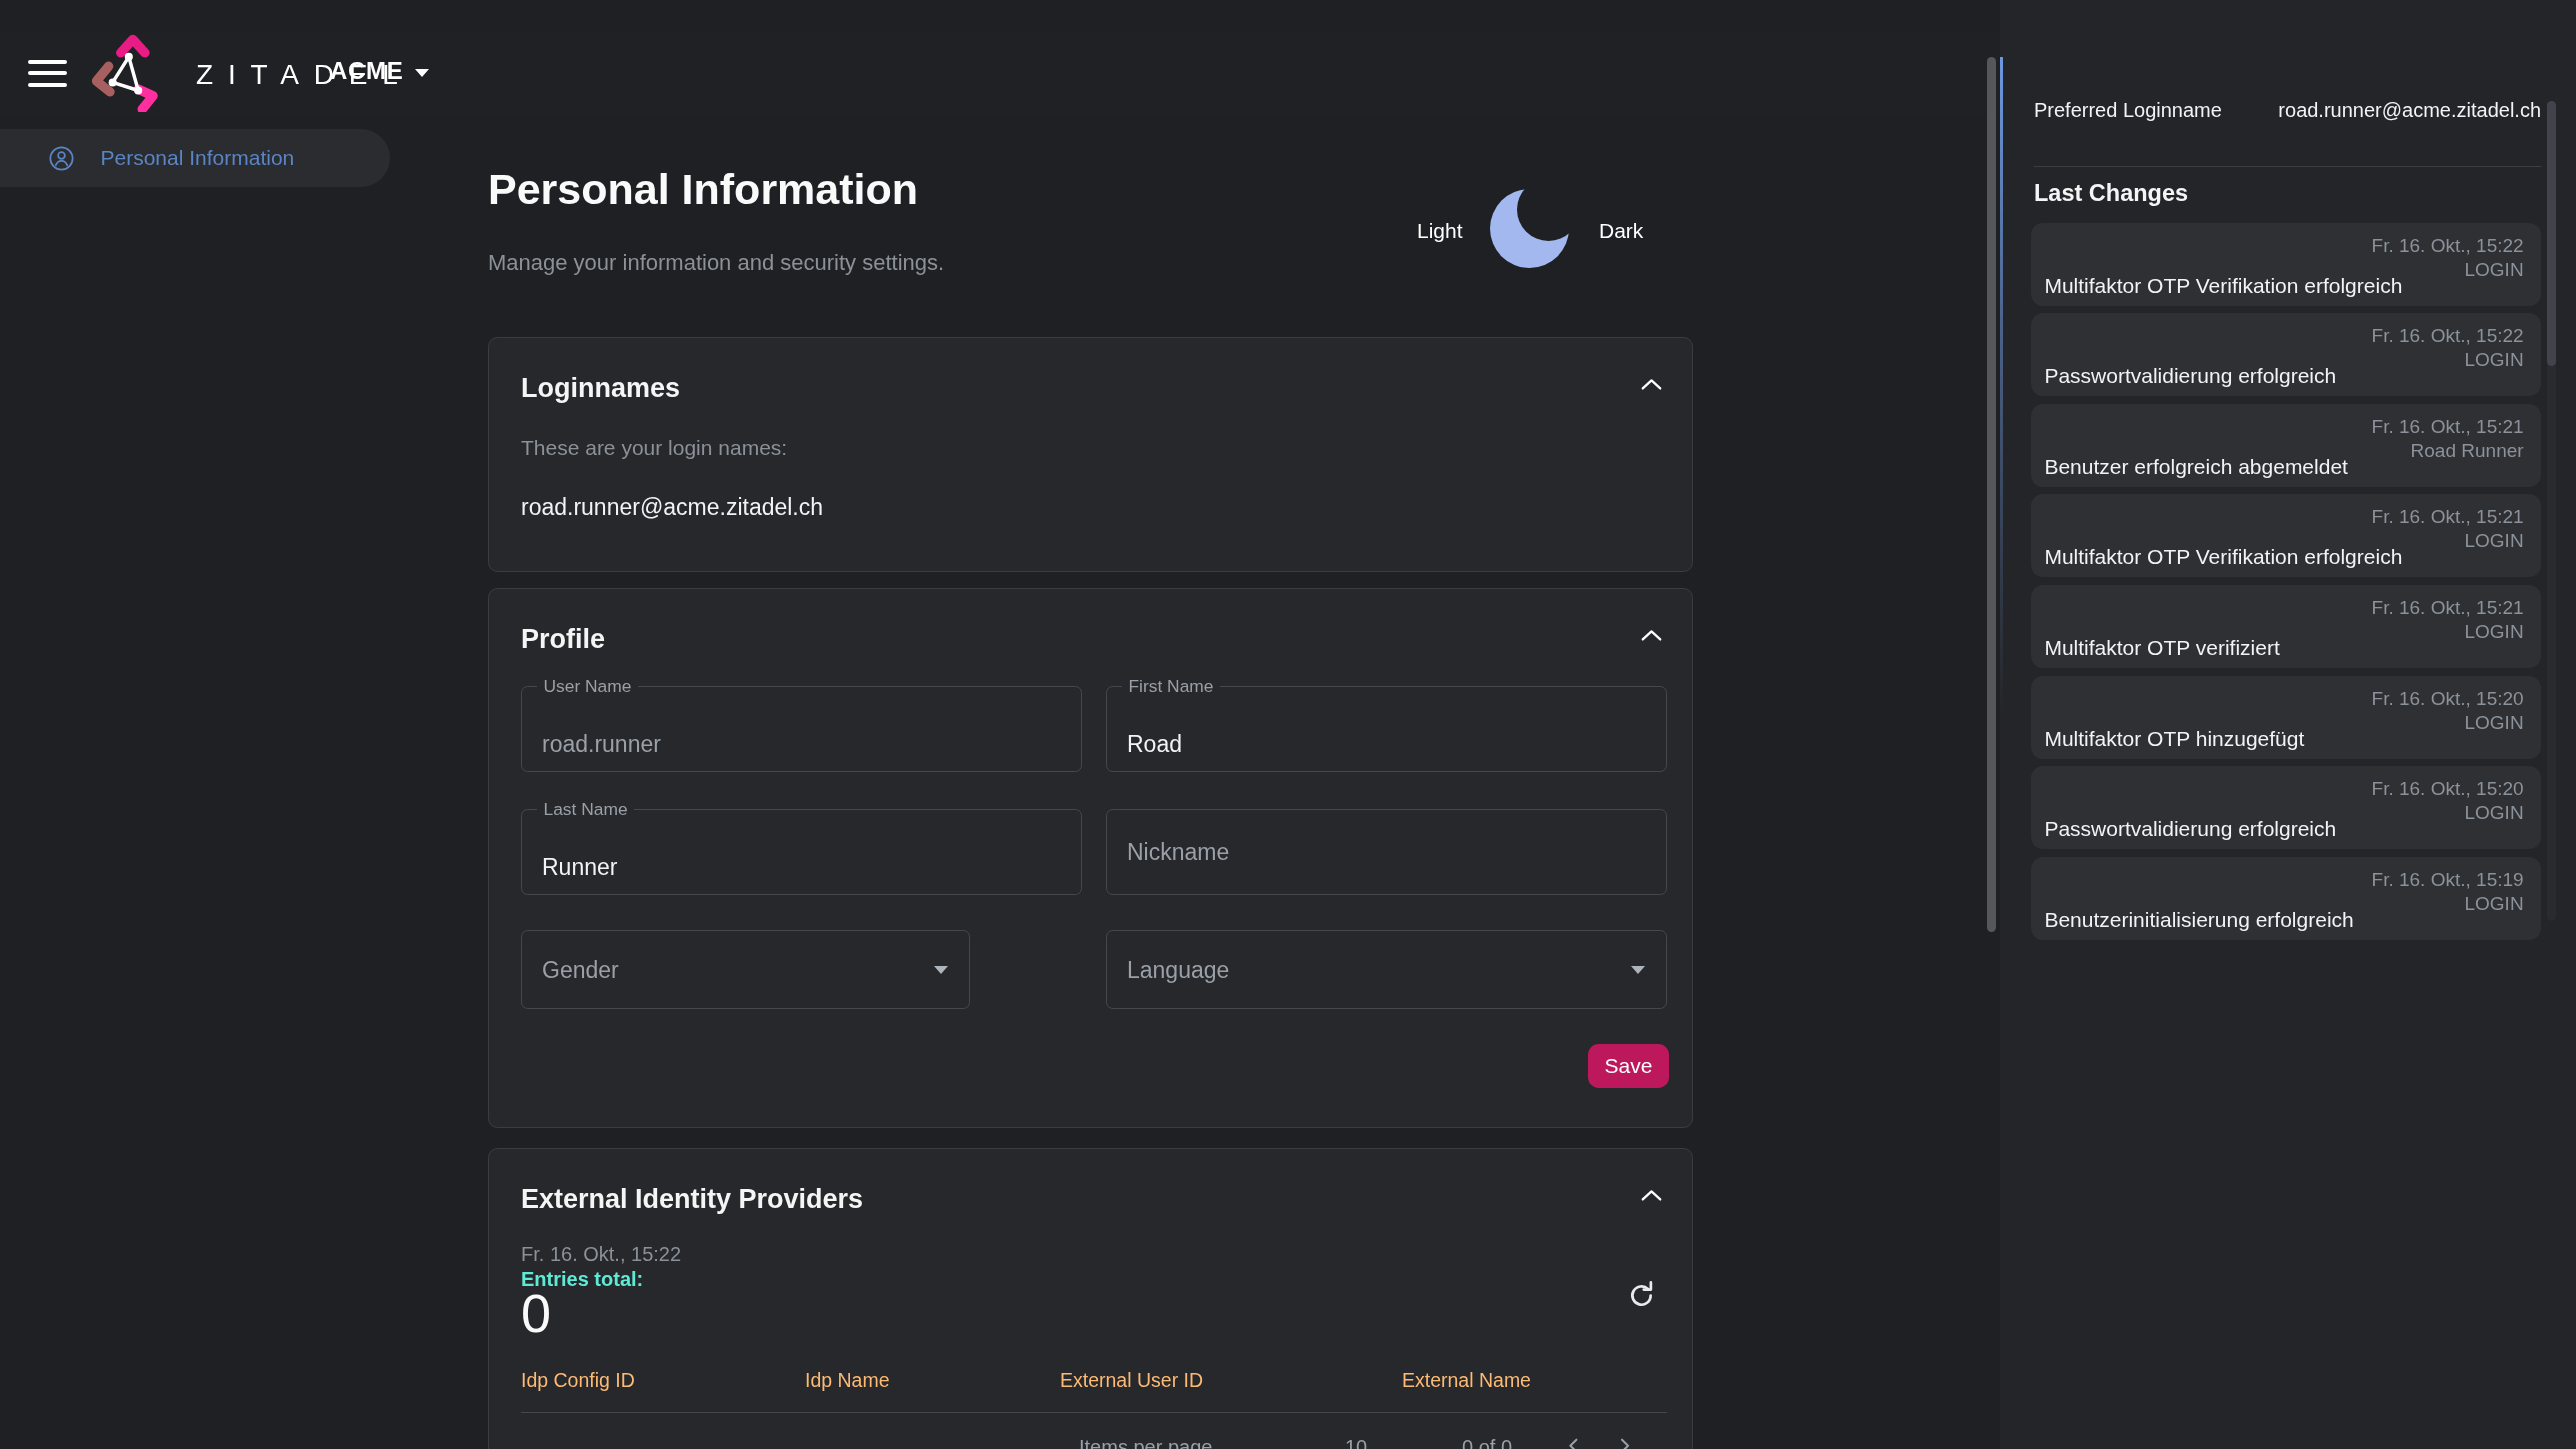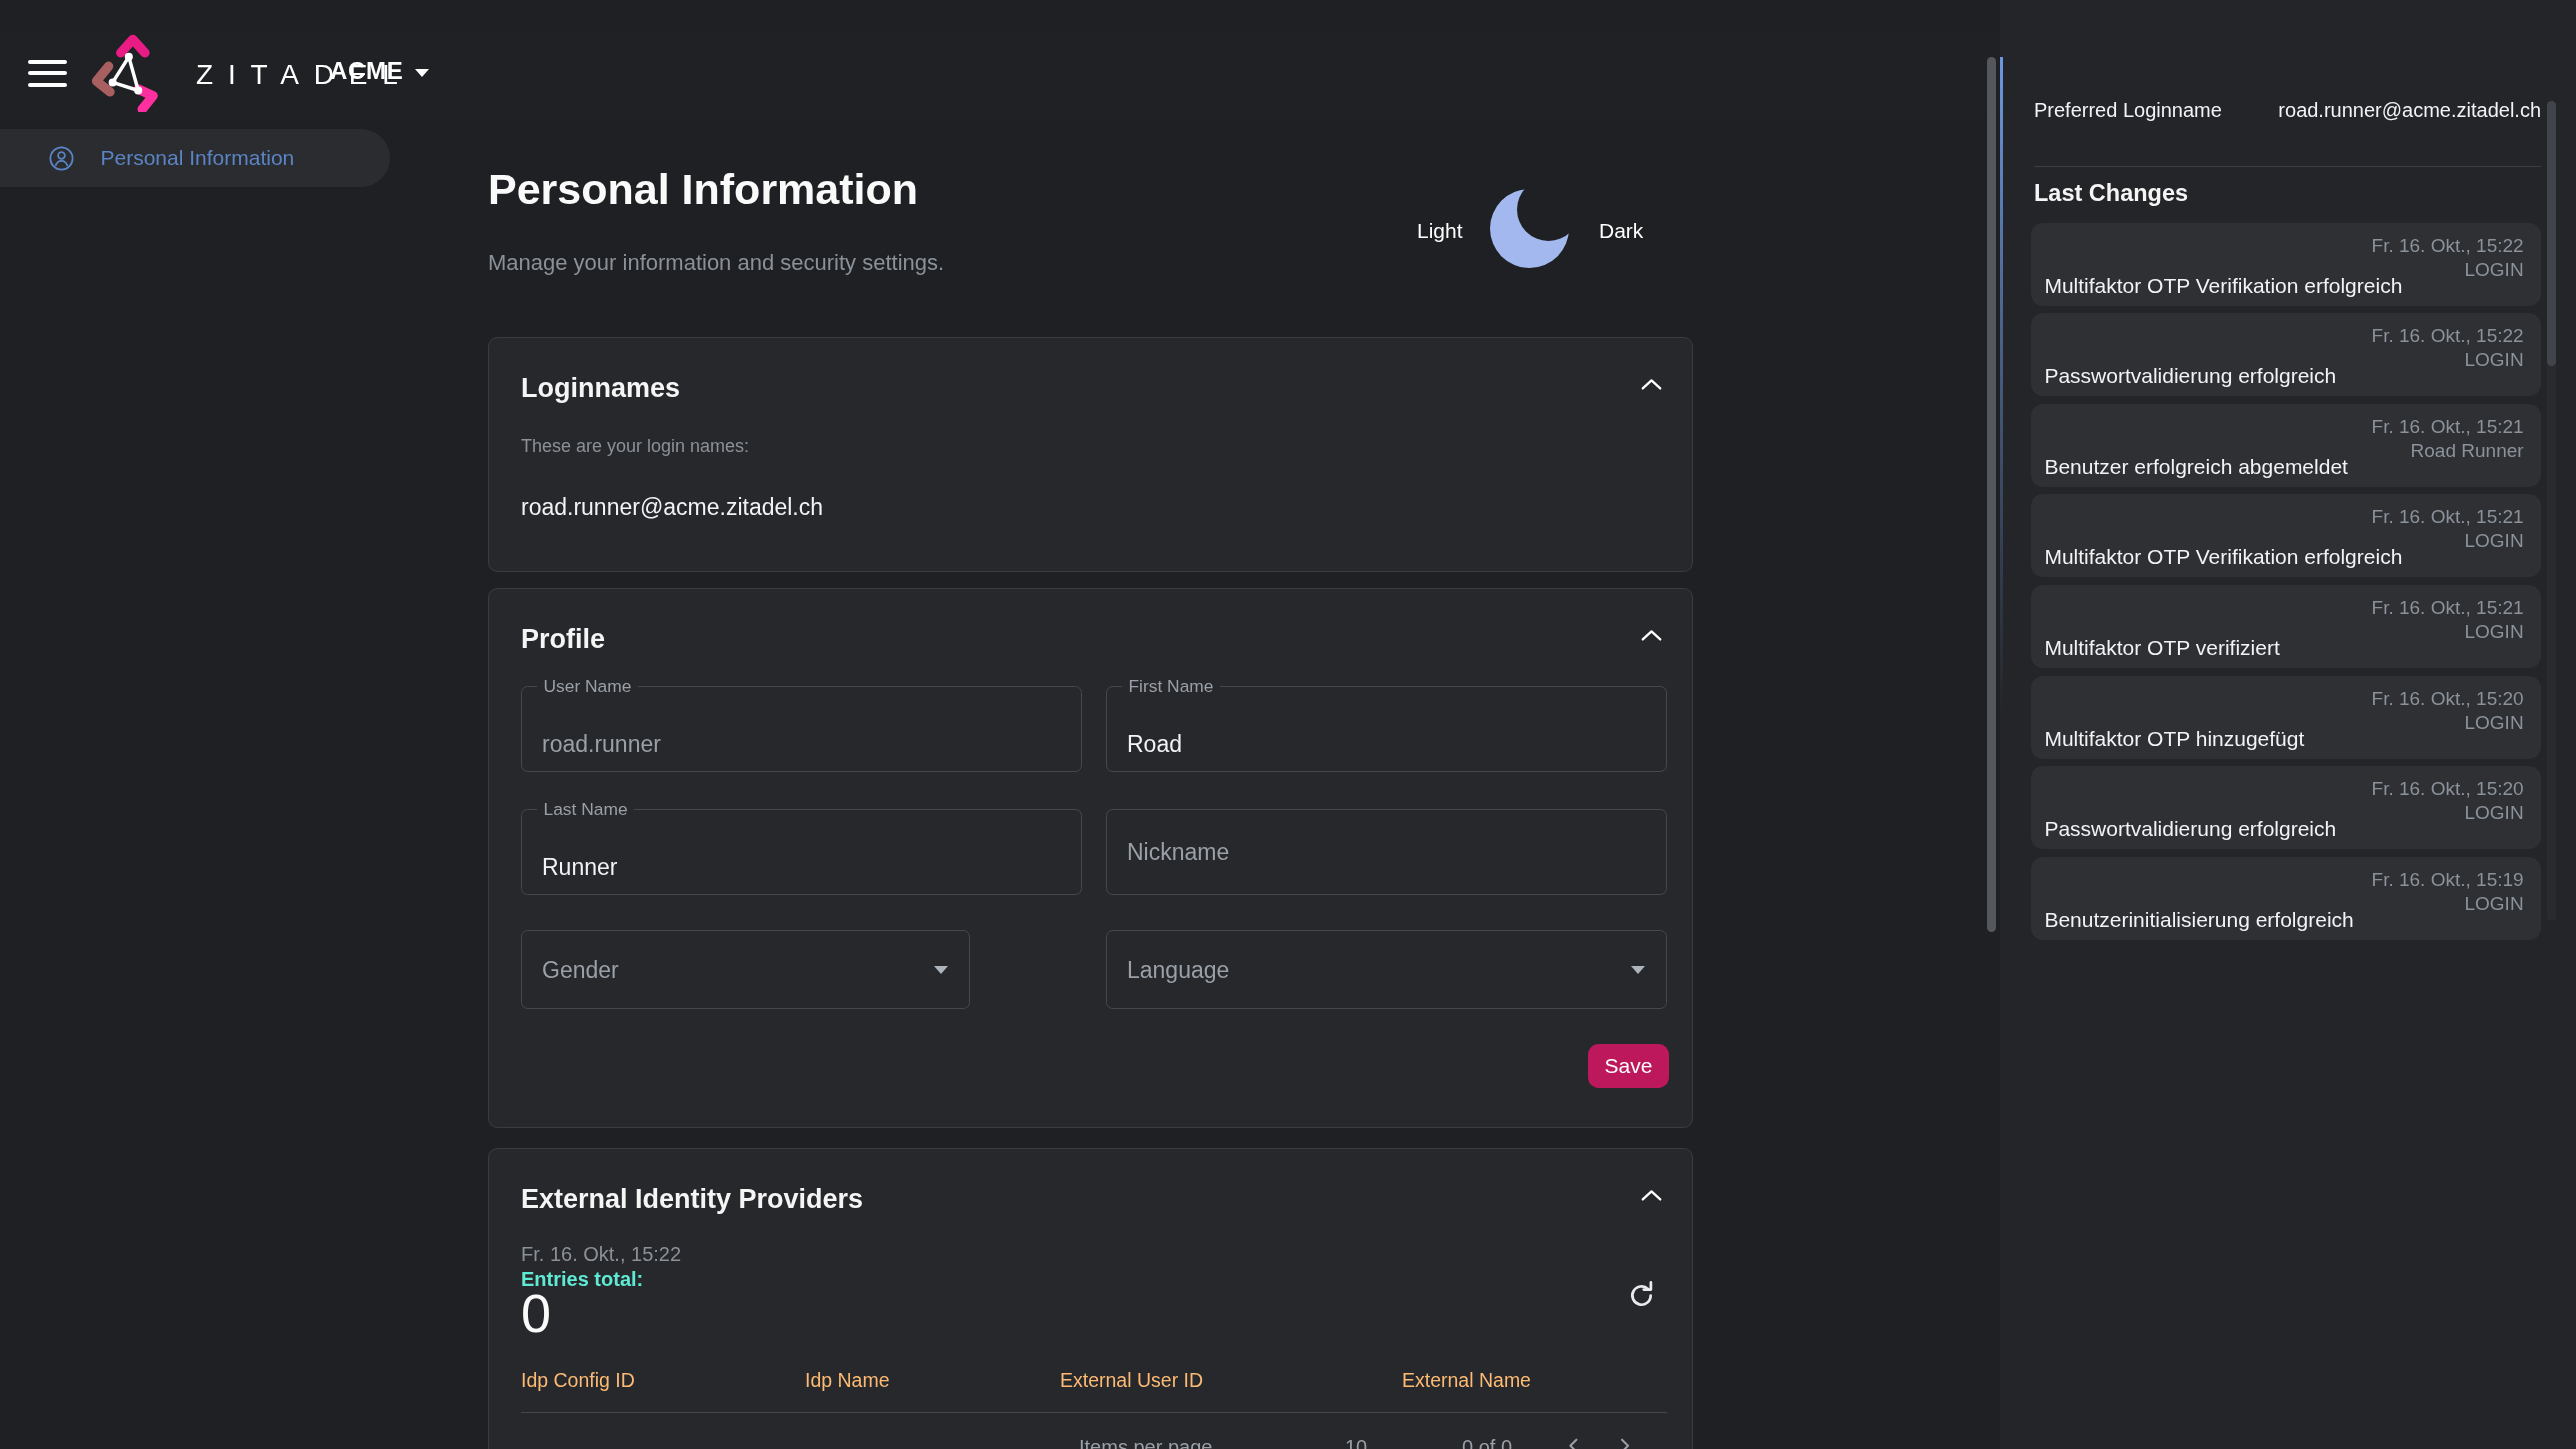--- a/index.html
+++ b/index.html
@@ -33,21 +33,21 @@
   .theme-label.light { left:22px; }
   .theme-label.dark { left:204px; }
   .moon { position:absolute; left:95px; top:0; width:79px; height:79px; border-radius:50%; background:#a2b8ef; cursor:pointer; }
   .moon::after { content:""; position:absolute; left:27px; top:-10.7px; width:63px; height:63px; border-radius:50%; background:#1f2023; }
 
   .card { position:absolute; left:488px; width:1205px; background:#27282b; border:1.3px solid #3a3c40; border-radius:9.4px; }
   .card-title { position:absolute; left:32px; top:35px; font-size:27px; font-weight:600; color:#f5f5f6; }
   .collapse { position:absolute; right:29.5px; top:39px; width:23px; height:14.8px; cursor:pointer; }
 
   .card-loginnames { top:337px; height:235px; }
-  .login-desc { position:absolute; left:32px; top:98px; font-size:18px; color:#8b9199; }
+  .login-desc { position:absolute; left:32px; top:98px; font-size:21px; color:#8b9199; }
   .login-name { position:absolute; left:32px; top:156px; font-size:23px; color:#f2f3f5; }
 
   .card-profile { top:588px; height:540px; }
   .field { position:absolute; height:86px; border:1.3px solid #45484e; border-radius:6.7px; }
   .field .flabel { position:absolute; left:14.8px; top:-10.7px; padding:0 6.7px; background:#27282b; font-size:17.4px; color:#9aa0a8; }
   .field .fvalue { position:absolute; left:20px; top:44px; font-size:23px; color:#f2f3f5; }
   .field .fvalue.dim, .field .fplaceholder { color:#9aa0a8; }
   .field .fplaceholder { position:absolute; left:20px; top:50%; transform:translateY(-50%); font-size:23px; }
   .field.f-user { left:32px;  top:97px; width:561px; }
   .field.f-first { left:617px; top:97px; width:561px; }

